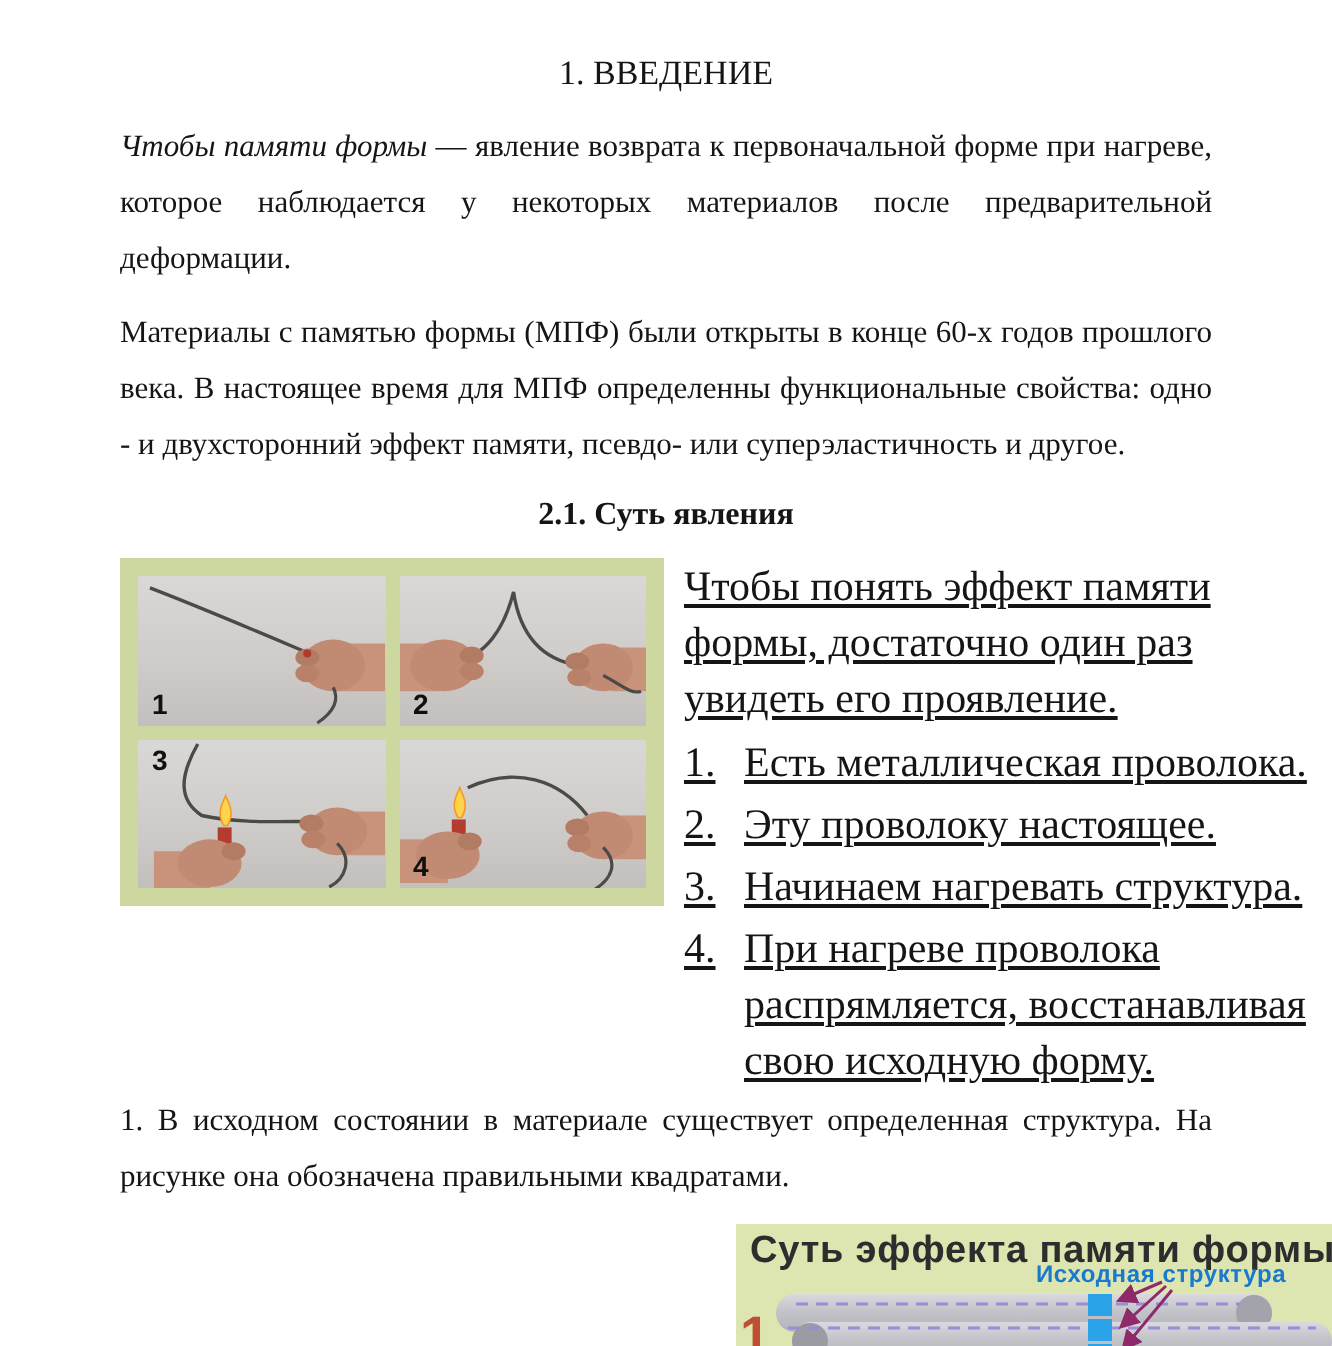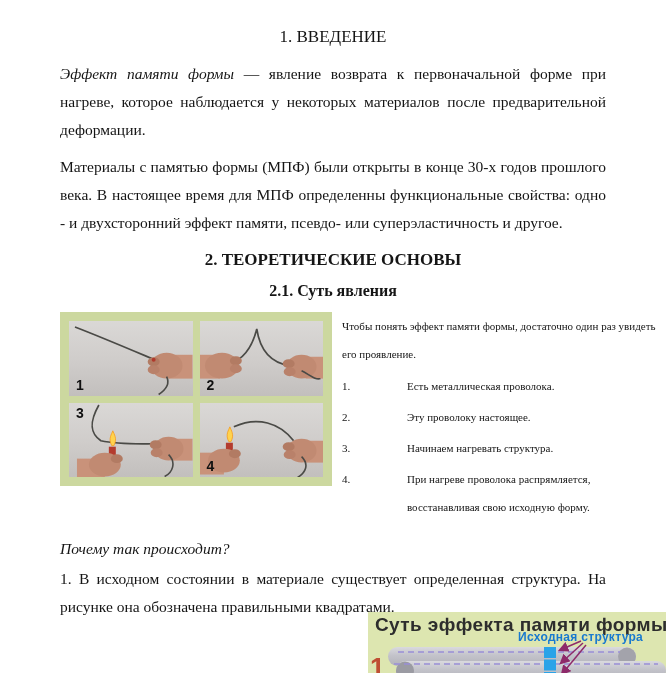--- a/index.html
+++ b/index.html
@@ -18,47 +18,46 @@
   .photo-grid{
     flex:0 0 272px;width:272px;height:174px;box-sizing:border-box;
     background:#ccd89f;padding:9px;display:grid;
     grid-template-columns:1fr 1fr;grid-template-rows:1fr 1fr;gap:7px;
   }
   .photo{position:relative;background:linear-gradient(180deg,#dad8d6 0%,#cfccca 55%,#c2bfbd 100%);overflow:hidden;}
   .photo svg{position:absolute;inset:0;width:100%;height:100%;}
   .ph-num{position:absolute;font-family:"Liberation Sans",sans-serif;font-weight:bold;font-size:14px;color:#101010;}
   .ph-num.bl{left:7px;bottom:3px;}
   .ph-num.tl{left:7px;top:2px;}
-  .right-col{flex:1;padding-left:10px;font-size:11px;line-height:28px;}
+  .right-col{flex:1;padding-left:10px;font-size:21px;line-height:28px;text-decoration:underline;}
   .rc-intro{margin:0 0 4px;}
   .step{display:flex;margin:2px 0 3px;}
   .step .n{flex:0 0 30px;}
-  .step .t{flex:1;margin-left:35px;}
+  .step .t{flex:1;}
   .why-q{font-style:italic;font-size:15.5px;margin:16px 60px 7px;}
   .pt1{font-size:15.5px;line-height:28px;text-align:justify;margin:0 60px 7px;}
   
   .diagram{
     position:absolute;left:368px;top:585px;width:298px;height:88px;
     overflow:hidden;background:#dde6b0;
   }
   .diagram svg{display:block;}
 </style>
 </head>
 <body>
 
 <div class="doc">
 
   <h1 class="sec">1. ВВЕДЕНИЕ</h1>
 
-  <p class="body"><span class="em-open">Эффект памяти формы</span><span> — явление возврата к первоначальной форме при нагреве, которое наблюдается у некоторых материалов после предварительной деформации.</span></p>
+  <p class="body"><span class="em-open">Чтобы памяти формы</span><span> — явление возврата к первоначальной форме при нагреве, которое наблюдается у некоторых материалов после предварительной деформации.</span></p>
 
-  <p class="body">Материалы с памятью формы (МПФ) были открыты в конце 30-х годов прошлого века. В настоящее время для МПФ определенны функциональные свойства: одно - и двухсторонний эффект памяти, псевдо- или суперэластичность и другое.</p>
+  <p class="body">Материалы с памятью формы (МПФ) были открыты в конце 60-х годов прошлого века. В настоящее время для МПФ определенны функциональные свойства: одно - и двухсторонний эффект памяти, псевдо- или суперэластичность и другое.</p>
 
 
-  <h2 class="sec">2. ТЕОРЕТИЧЕСКИЕ ОСНОВЫ</h2>
   <h3 class="sec">2.1. Суть явления</h3>
 
   <div class="media-row">
 
     <div class="photo-grid">
 
       <div class="photo">
         <svg viewBox="0 0 124 75" preserveAspectRatio="none">
           <path d="M6,6 C 32,16 60,28 86,39" stroke="#4a4a46" stroke-width="1.7" fill="none"></path>
           <rect x="100" y="34" width="24" height="24" fill="#c9927a"></rect>
@@ -136,21 +135,20 @@
         <span class="n">3.</span>
         <span class="t">Начинаем нагревать структура.</span>
       </div>
       <div class="step">
         <span class="n">4.</span>
         <span class="t">При нагреве проволока распрямляется, восстанавливая свою исходную форму.</span>
       </div>
     </div>
   </div>
 
-  <div class="why-q">Почему так происходит?</div>
 
   <p class="pt1">1.  В исходном состоянии в материале существует определенная структура. На рисунке она обозначена правильными квадратами.</p>
 
   <div class="diagram">
     <svg width="298" height="112" viewBox="0 0 298 112">
       <defs>
         <linearGradient id="bar" x1="0" y1="0" x2="0" y2="1">
           <stop offset="0" stop-color="#d9d9de"></stop>
           <stop offset="0.45" stop-color="#c3c3ca"></stop>
           <stop offset="1" stop-color="#b2b2ba"></stop>

